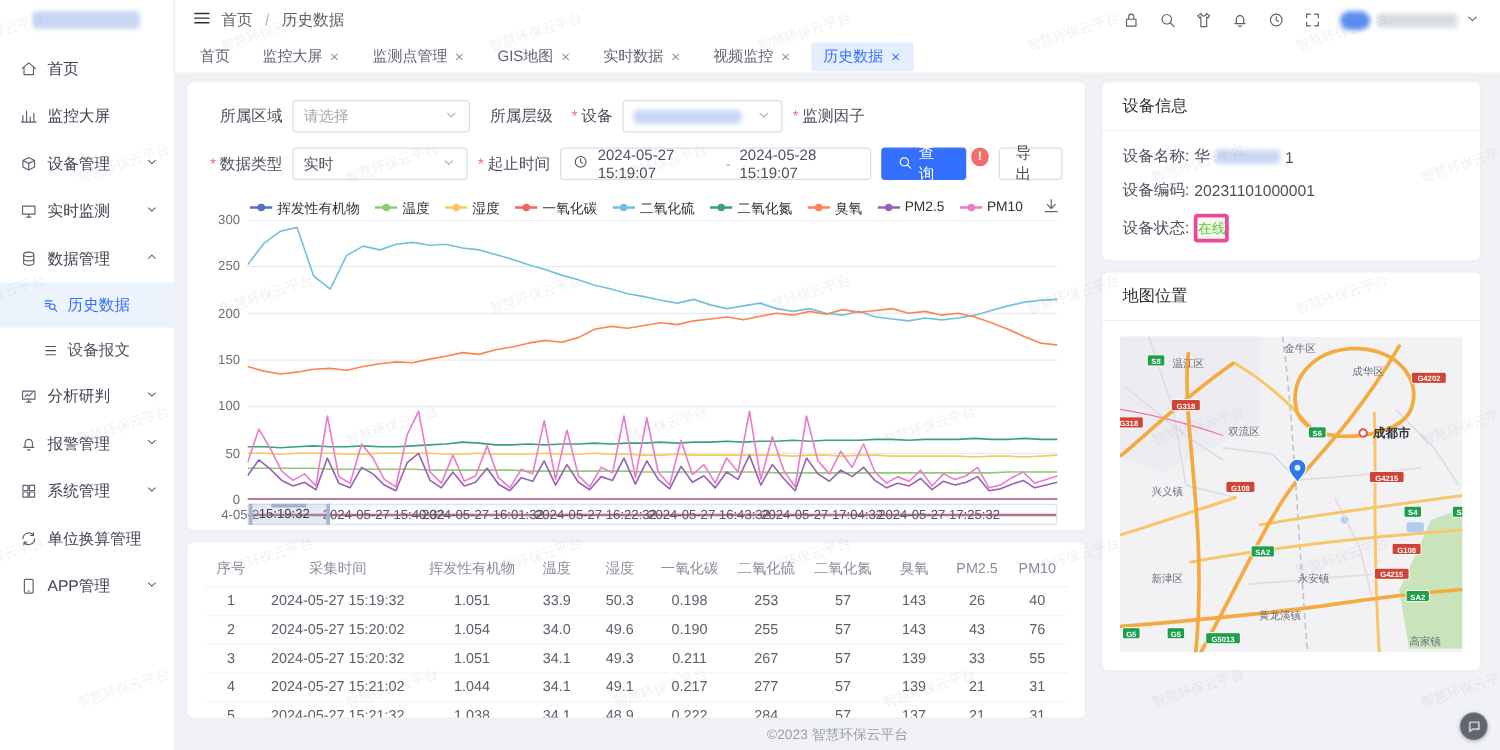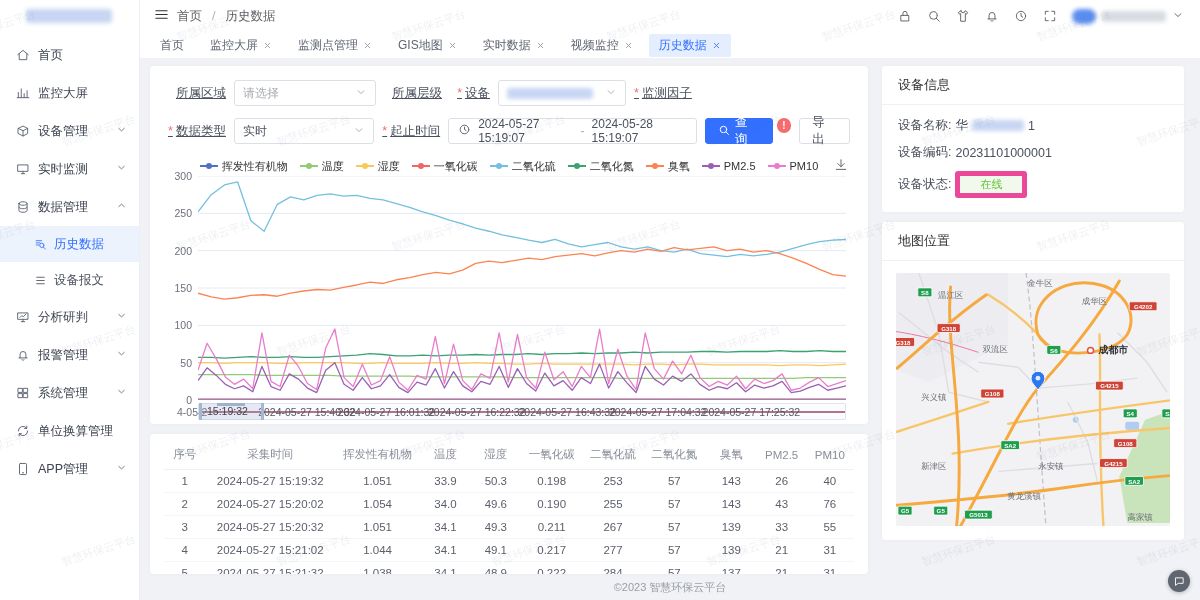--- a/index.html
+++ b/index.html
@@ -34,21 +34,21 @@
   .tab .tclose{display:flex;color:#8d93a0;}
   .tab.active{background:#e5eeff;color:#3370ff;}
   .tab.active .tclose{color:#3370ff;}
   .content{flex:1;display:flex;gap:14px;padding:8px 16px 0 10px;min-height:0;}
   .card{background:#fff;border-radius:4px;box-shadow:0 0 4px rgba(0,0,0,0.03);}
   .left-col{width:718px;display:flex;flex-direction:column;}
   .right-col{flex:1;display:flex;flex-direction:column;gap:10px;}
   
   .fc-card{padding:14px 18px 4px 18px;}
   .frow{display:flex;align-items:center;margin-bottom:12px;gap:8px;}
-  .flabel{color:#4a505c;font-size:12.5px;text-align:right;white-space:nowrap;text-decoration:underline;}
+  .flabel{color:#4a505c;font-size:12.5px;text-align:right;white-space:nowrap;}
   .req::before{content:"*";color:#f56c6c;margin-right:3px;}
   .sel{height:26px;border:1px solid #dcdfe6;border-radius:3px;display:flex;align-items:center;padding:0 8px;gap:6px;background:#fff;cursor:pointer;}
   .sel .ph{color:#a8abb2;flex:1;white-space:nowrap;overflow:hidden;}
   .sel .val{color:#4a505c;flex:1;}
   .sel .caret{color:#a8abb2;flex-shrink:0;}
   .tagbox{background:#f4f4f5;border:1px solid #e9e9eb;border-radius:3px;color:#909399;font-size:11px;padding:1px 5px;display:flex;align-items:center;gap:4px;white-space:nowrap;}
   .datebox{height:26px;border:1px solid #dcdfe6;border-radius:3px;display:flex;align-items:center;gap:7px;padding:0 9px;color:#4a505c;}
   .datebox .dsep{color:#a8abb2;}
   .btn{height:26px;border-radius:3px;display:flex;align-items:center;gap:5px;padding:0 12px;cursor:pointer;font-size:12.5px;}
   .btn-primary{background:#3370ff;color:#fff;border:1px solid #3370ff;}
@@ -72,21 +72,21 @@
   
   .tbl-card{margin-top:10px;flex:1;padding:6px 14px 0 14px;overflow:hidden;}
   table{width:100%;border-collapse:collapse;table-layout:fixed;}
   th{font-weight:normal;color:#8a8f99;font-size:11.5px;padding:7px 2px;border-bottom:1px solid #f0f1f4;text-align:center;white-space:nowrap;overflow:hidden;}
   td{color:#5a5f6a;font-size:11.5px;padding:5px 2px;border-bottom:1px solid #f4f5f7;text-align:center;white-space:nowrap;}
   
   .panel-title{padding:10px 16px;border-bottom:1px solid #f0f1f4;font-size:13px;color:#303133;}
   .dev-body{padding:12px 16px 14px 16px;display:flex;flex-direction:column;gap:10px;font-size:12.5px;color:#4a505c;}
   .dev-row{display:flex;align-items:center;gap:4px;}
   .name-blur{display:inline-block;width:52px;height:11px;vertical-align:middle;}
-  .badge-online{background:#f0f9eb;color:#67c23a;border:5px solid #ec4899;border-radius:3px;padding:1px 20px;font-size:11px;}
+  .badge-online{background:#f0f9eb;color:#67c23a;border:3px solid #ec4899;border-radius:3px;padding:1px 0;font-size:11px;}
   .map-box{margin:12px 14px 14px 14px;height:253px;border-radius:2px;overflow:hidden;position:relative;}
   .map-box svg{width:100%;height:100%;display:block;}
   
   .footer{height:26px;display:flex;align-items:center;justify-content:center;color:#9a9ea6;font-size:11px;}
   .float-btn{position:fixed;right:10px;bottom:8px;width:22px;height:22px;border-radius:50%;background:#5f6670;display:flex;align-items:center;justify-content:center;color:#fff;cursor:pointer;box-shadow:0 1px 4px rgba(0,0,0,.25);z-index:50;}
   .wm-layer{position:fixed;inset:0;pointer-events:none;z-index:40;overflow:hidden;}
   .wm{position:absolute;font-size:11px;color:rgba(90,100,125,0.10);transform:rotate(-18deg);white-space:nowrap;}
 </style>
 </head>
 <body>

